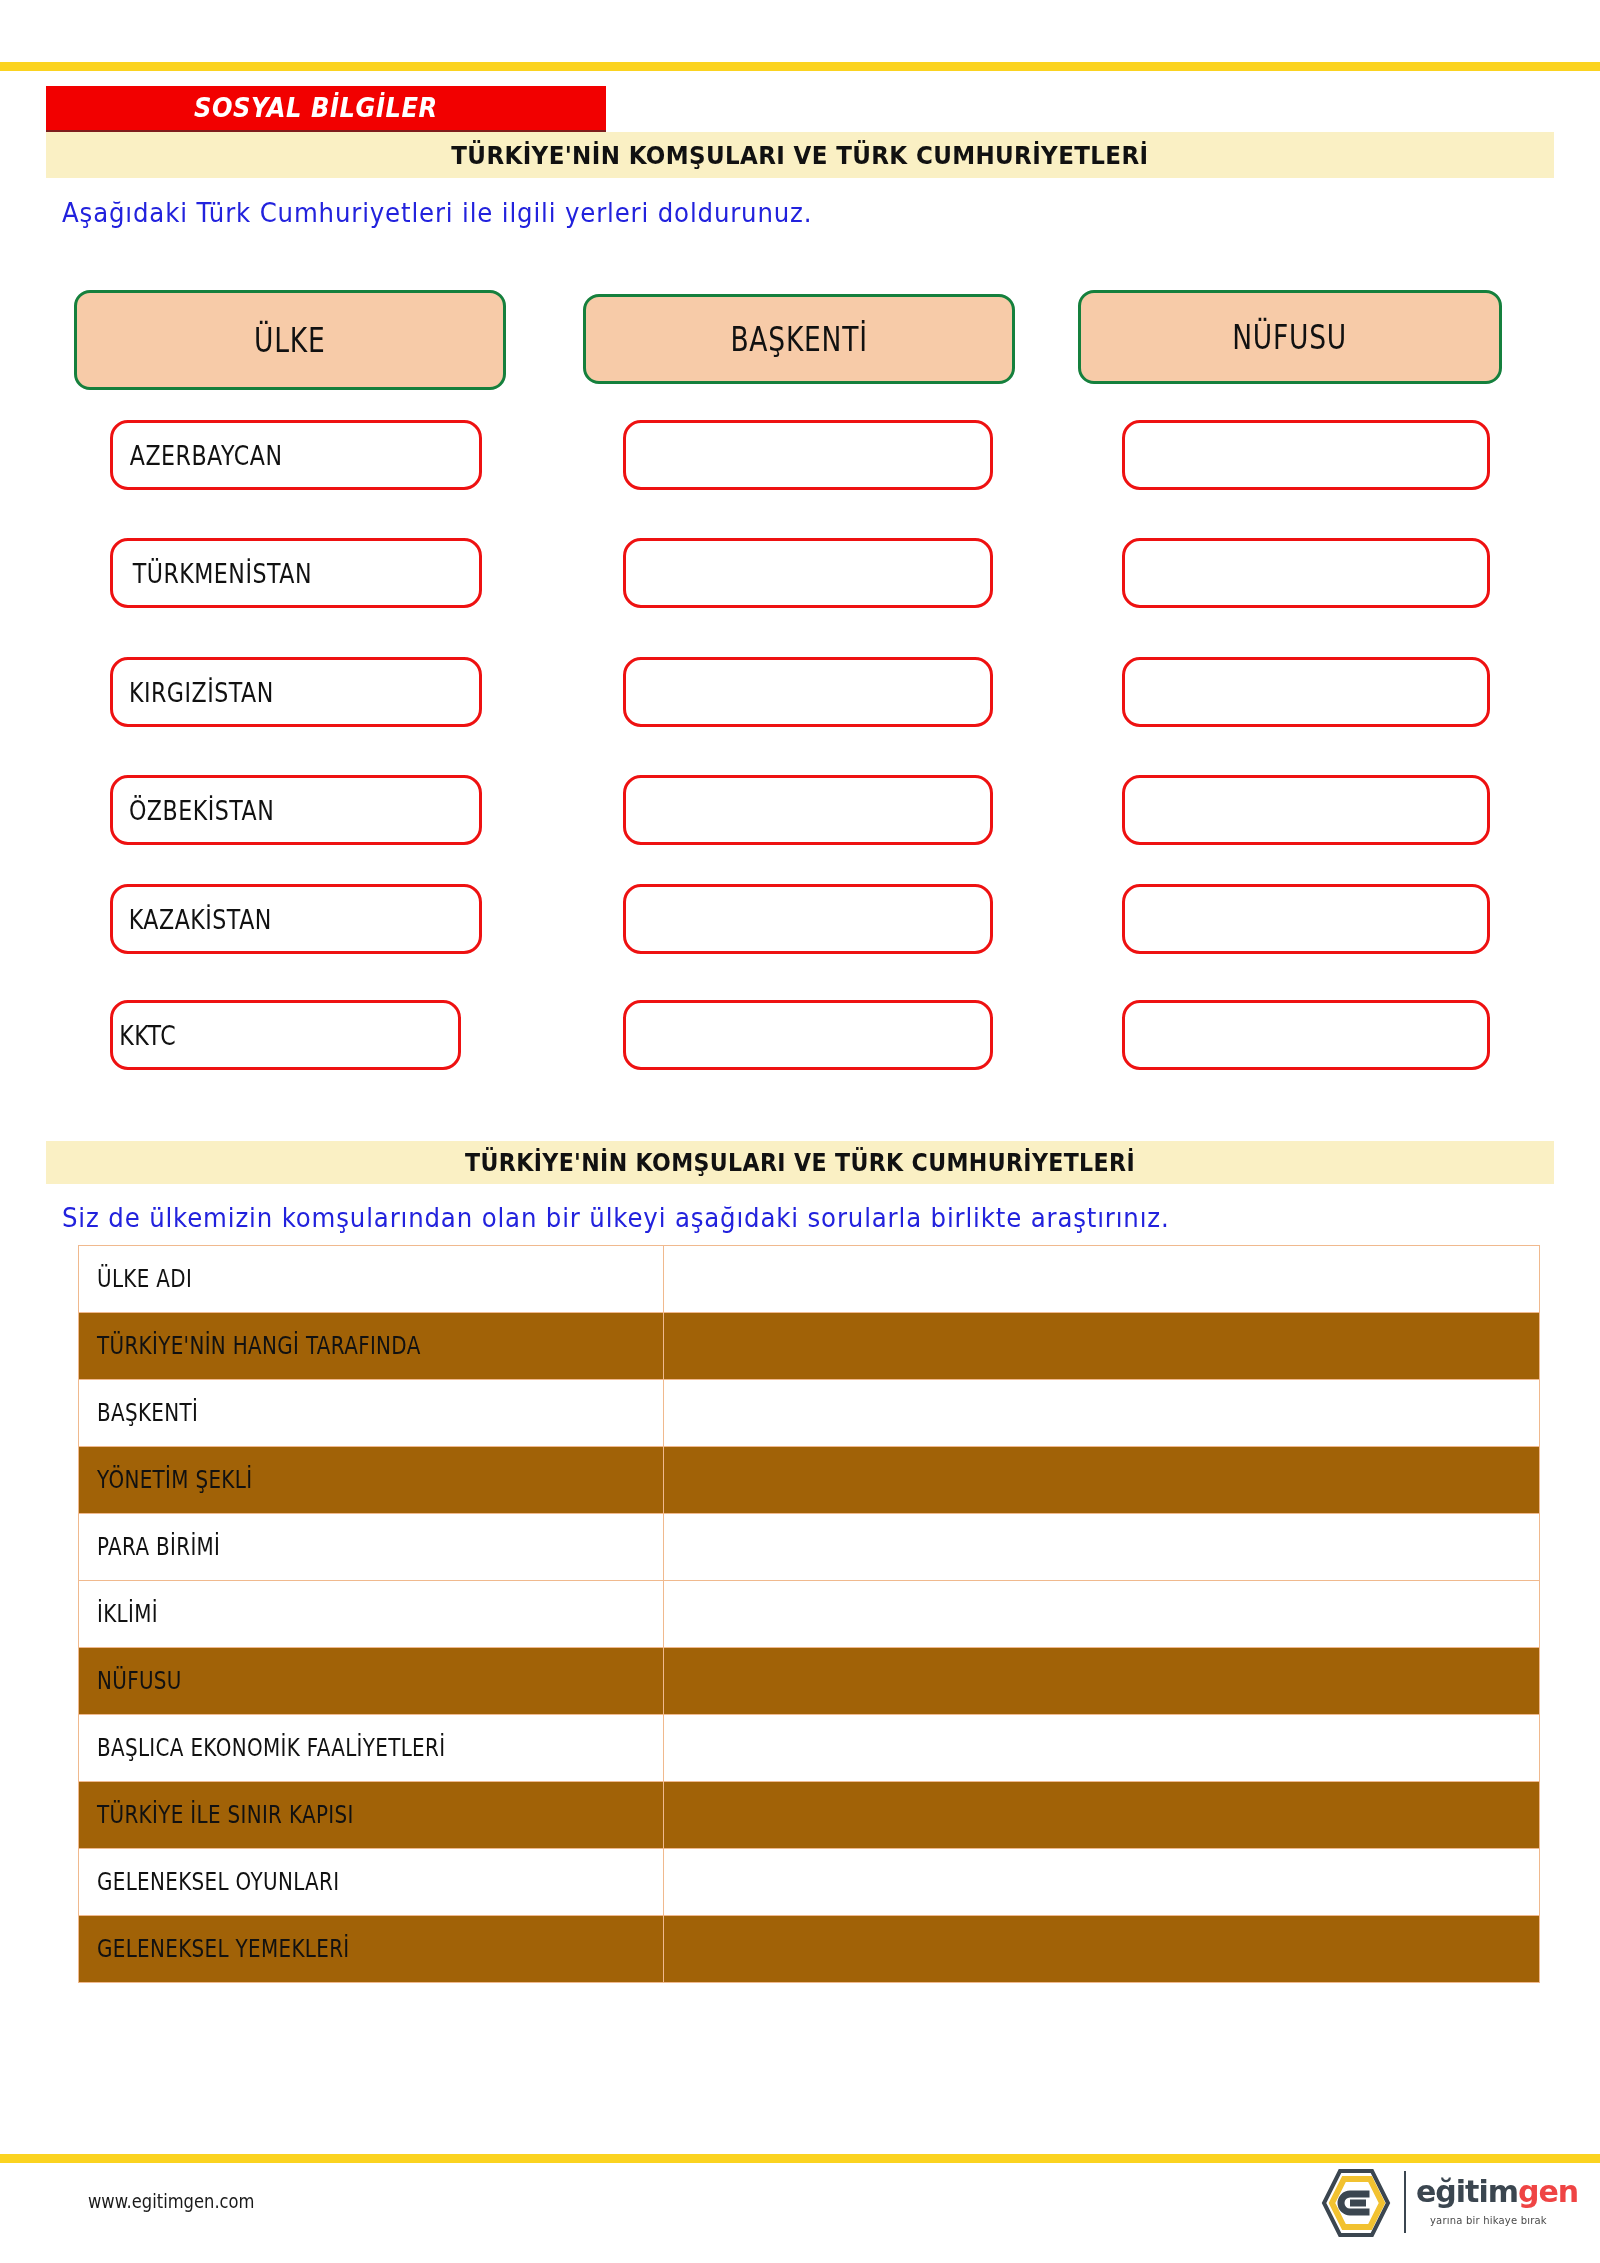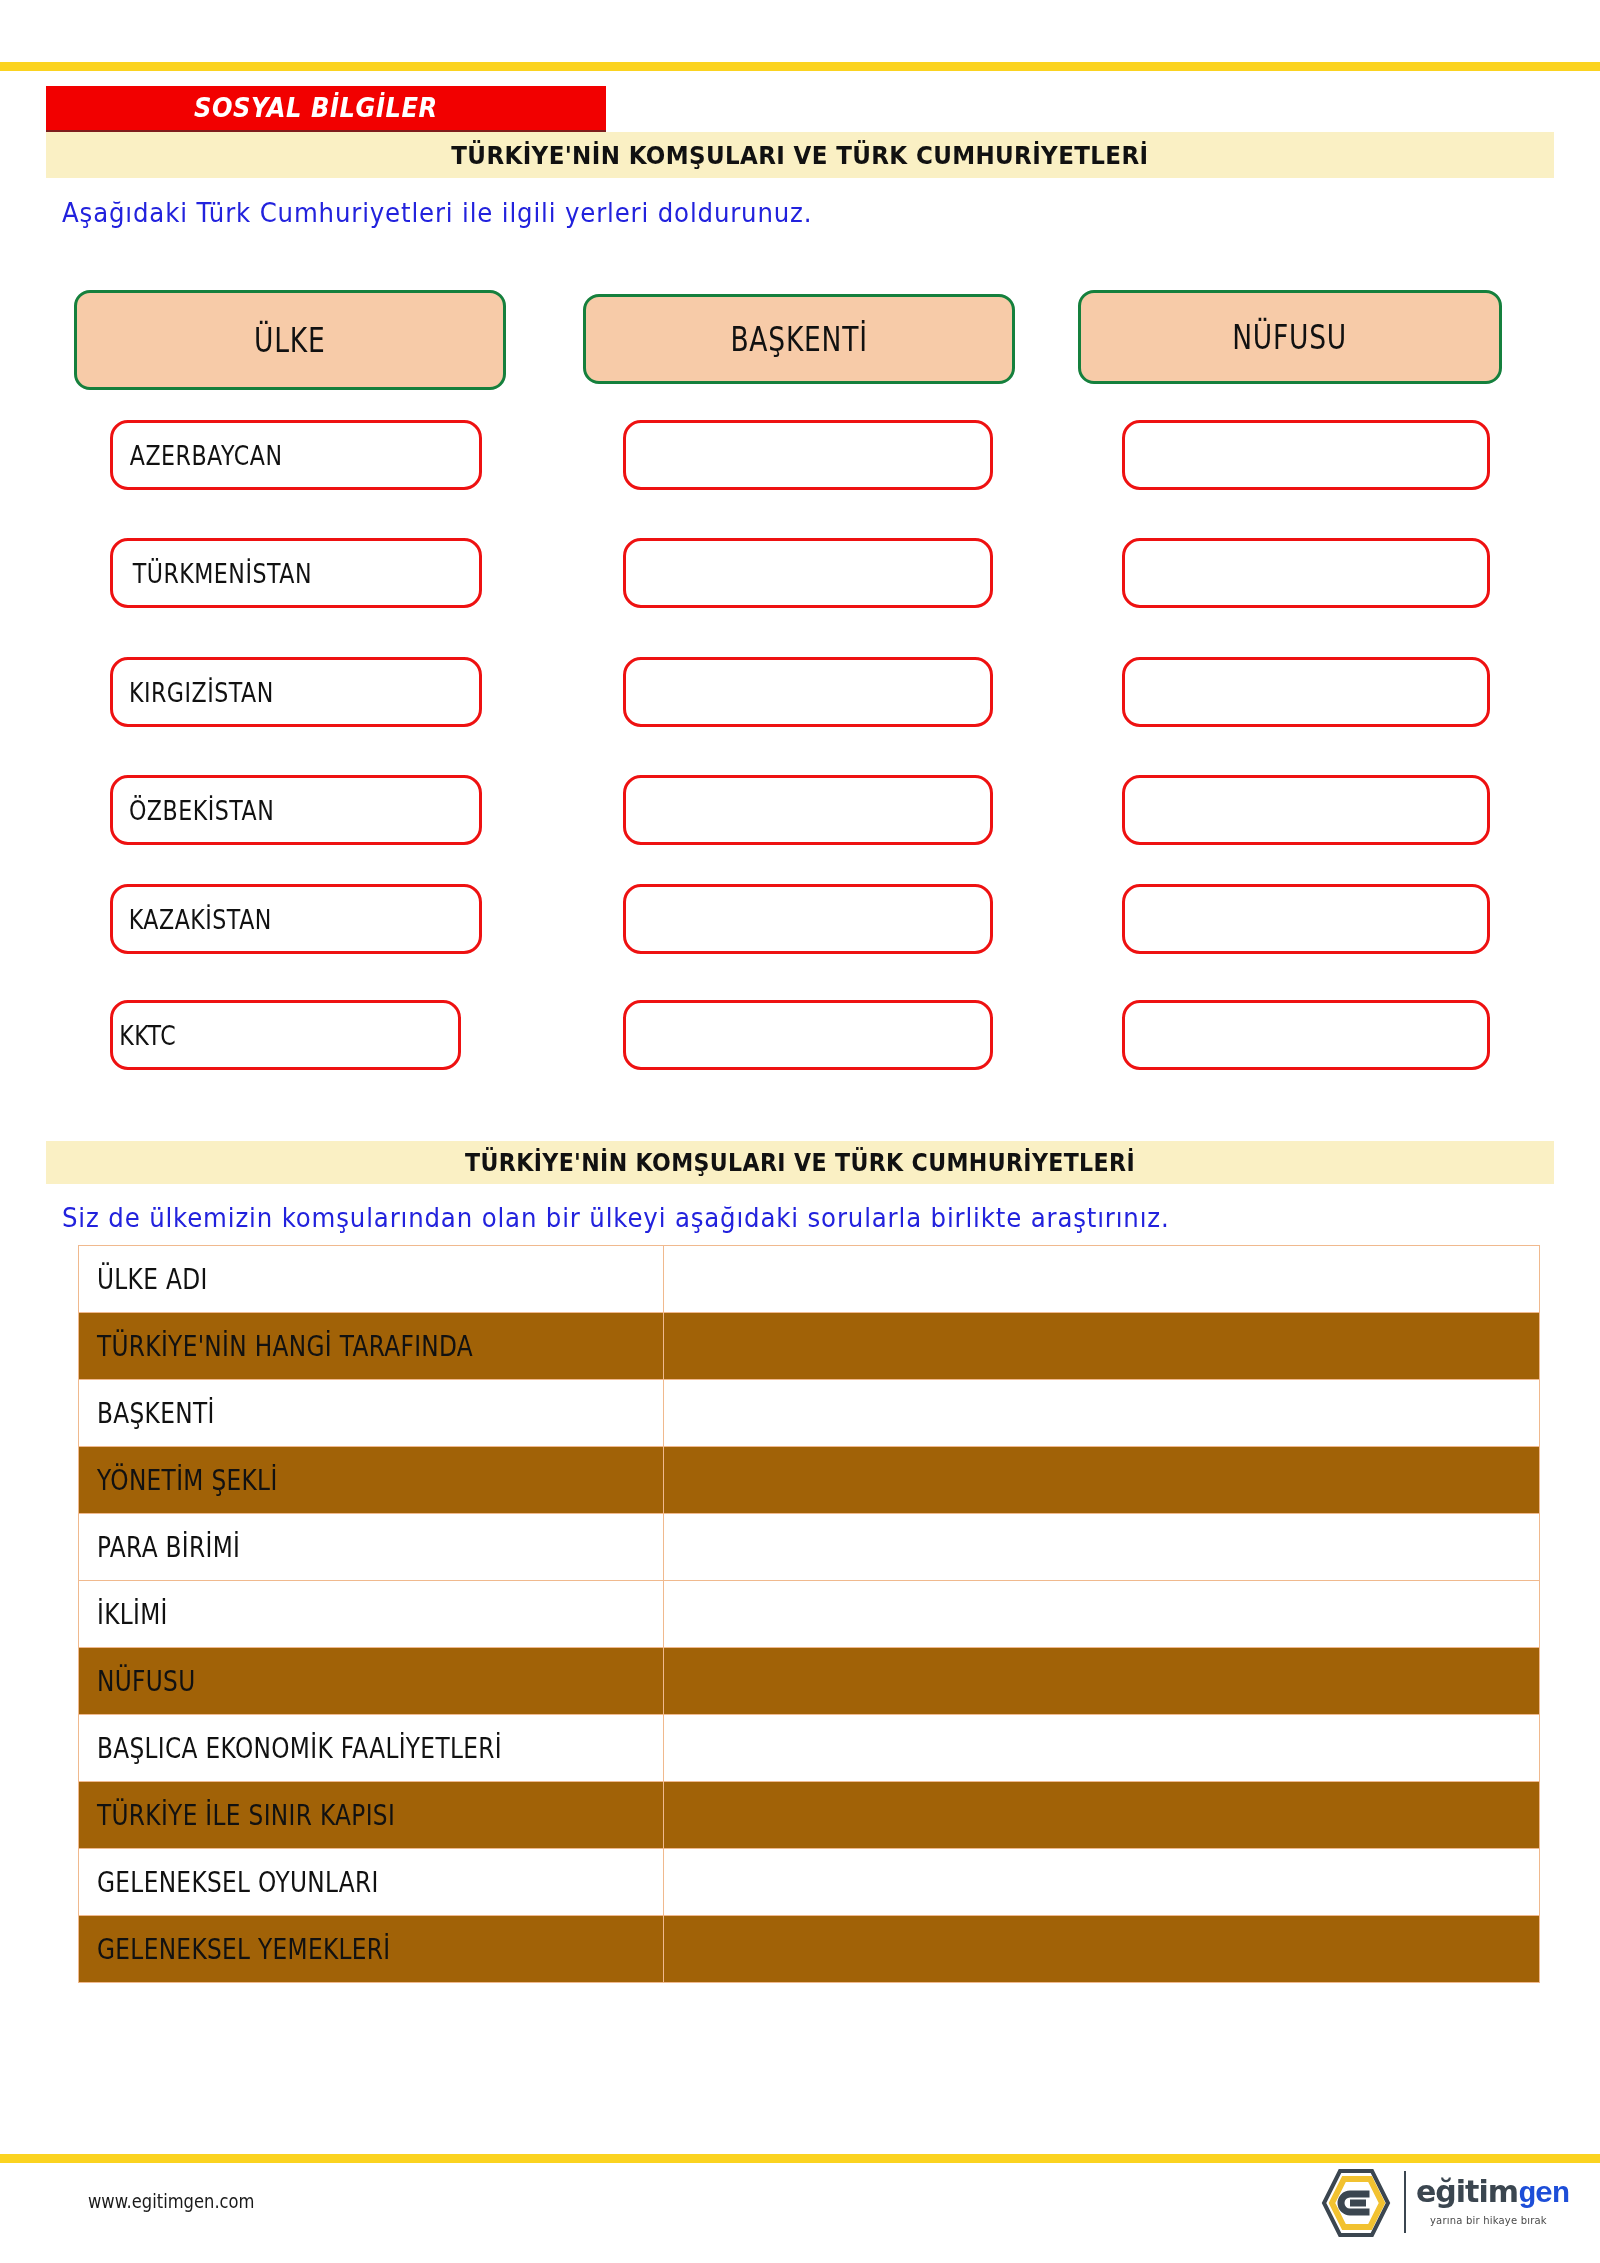--- a/index.html
+++ b/index.html
@@ -157,21 +157,21 @@
   }
   .research-table td {
     height: 67px;
     border: 1px solid #F0B98E;
     padding: 0 0 0 18px;
     vertical-align: middle;
   }
   .research-table td.label {
     width: 585px;
     font-family: "DejaVu Sans", sans-serif;
-    font-size: 28px;
+    font-size: 24px;
     color: #111111;
     letter-spacing: .4px;
     white-space: nowrap;
   }
   .research-table td.label i { font-style: normal; display: inline-block; transform: scaleX(.83); transform-origin: left center; }
   .research-table tr.shade td { background: #a16207; }
   .research-table tr.plain td { background: #ffffff; }
 
   
   .footer-url {
@@ -197,21 +197,21 @@
   .logo-words {
     position: absolute; left: 96px; top: 14px;
     font-family: "DejaVu Sans", sans-serif;
     font-weight: 700;
     font-size: 30px;
     line-height: 30px;
     letter-spacing: -1px;
     white-space: nowrap;
   }
   .logo-words .w1 { color: #3B4650; }
-  .logo-words .w2 { color: #1d4ed8; font-family: Liberation Mono, monospace; }
+  .logo-words .w2 { color: #ef4444; }
   .logo-tag {
     position: absolute; left: 110px; top: 52px;
     font-family: "DejaVu Sans", sans-serif;
     font-size: 10px;
     color: #4a4a4a;
     letter-spacing: .2px;
     white-space: nowrap;
   }
 </style>
 </head>

